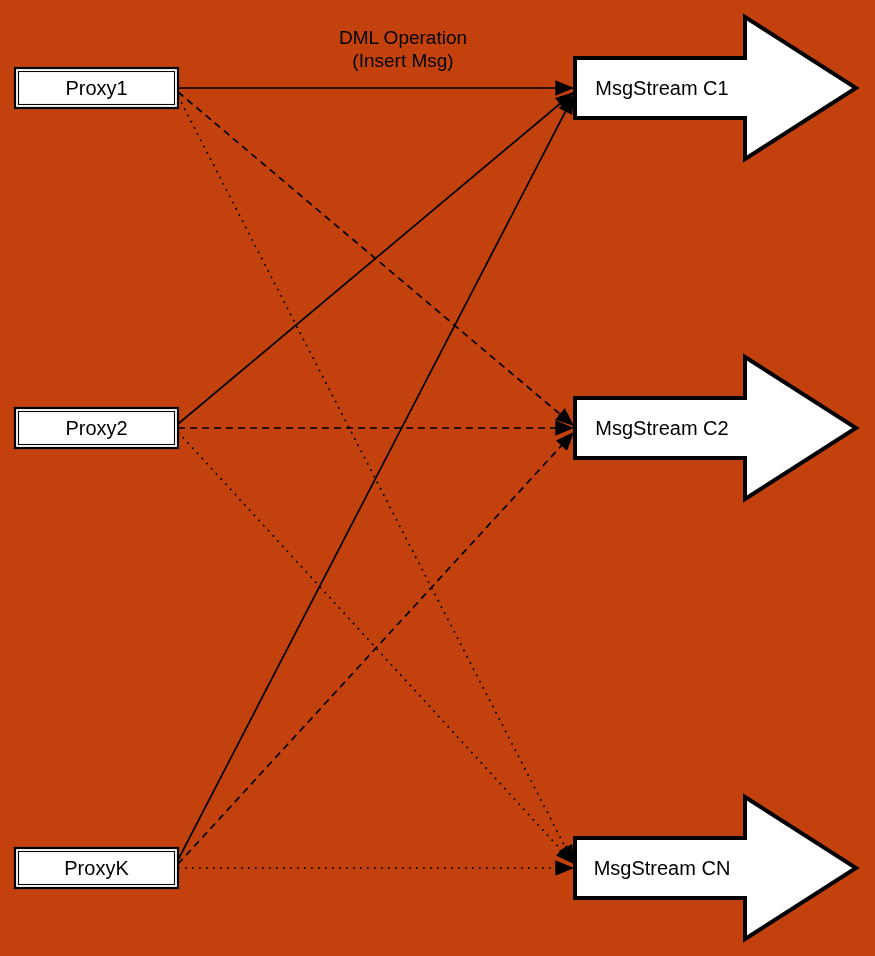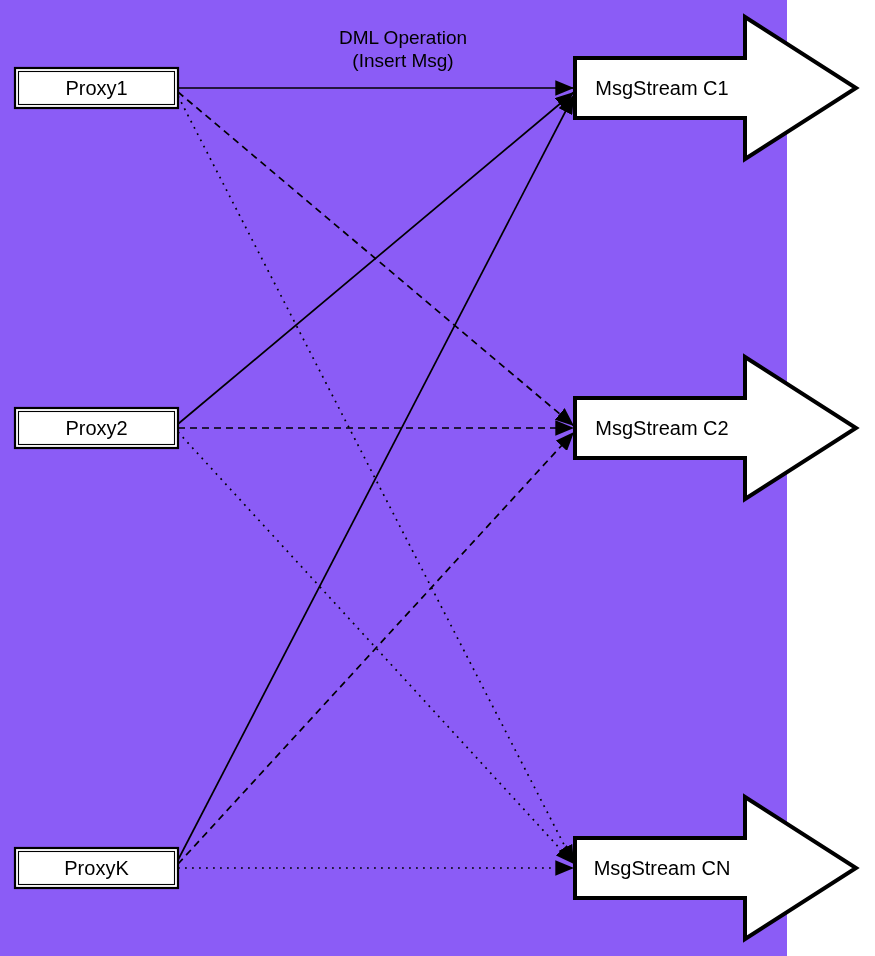--- a/index.html
+++ b/index.html
@@ -2,23 +2,23 @@
 <html><head>
 <meta charset="utf-8">
 <style>
   html, body {
     margin: 0;
     padding: 0;
     background: #ffffff;
   }
   .canvas {
     position: relative;
-    width: 787px;
+    width: 875px;
     height: 956px;
-    background: #8b5cf6;
+    background: #c2410c;
     font-family: "Liberation Sans", sans-serif;
   }
   svg { display: block; }
   text {
     font-family: "Liberation Sans", sans-serif;
     fill: #000000;
   }
   .title-text { font-size: 19px; }
   .node-text  { font-size: 20px; }
 </style>

